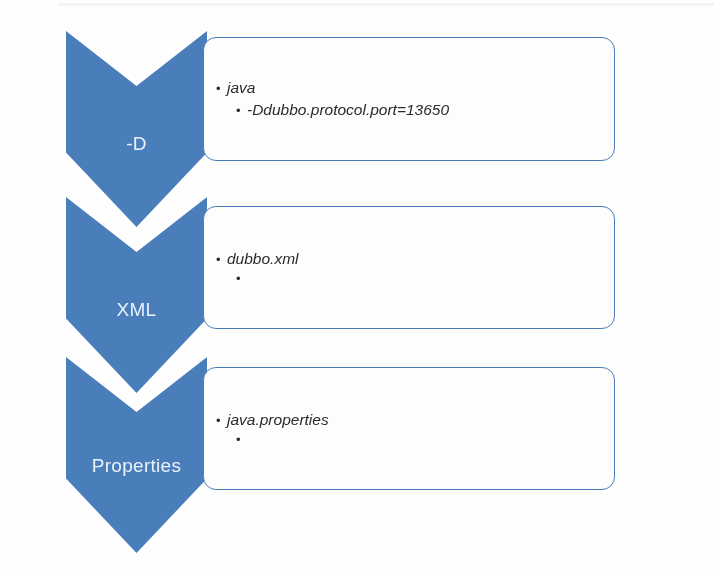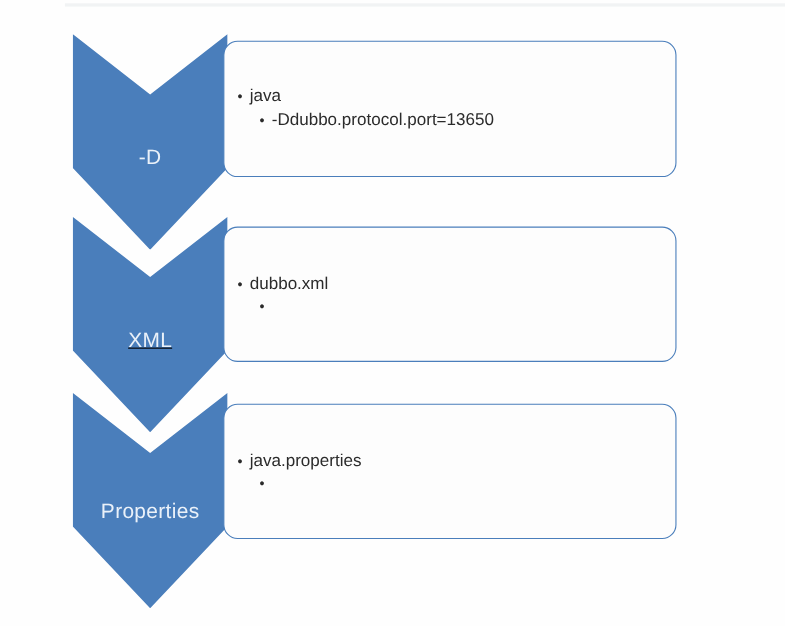--- a/index.html
+++ b/index.html
@@ -35,21 +35,21 @@
     left: 66px;
     width: 141px;
     background: #4a7ebb;
     -webkit-clip-path: polygon(0% 0%, 50% 28%, 100% 0%, 100% 62%, 50% 100%, 0% 62%);
     clip-path: polygon(0% 0%, 50% 28%, 100% 0%, 100% 62%, 50% 100%, 0% 62%);
     display: flex;
     align-items: center;
     justify-content: center;
   }
   .chevron-1 { top: 31px;  height: 196px; }
-  .chevron-2 { top: 197px; height: 196px; text-decoration: underline; }
+  .chevron-2 { top: 197px; height: 196px; }
   .chevron-3 { top: 357px; height: 196px; justify-content: center; }
 
   .chevron-label {
     color: #eaf1f9;
     font-size: 19px;
     line-height: 1;
     letter-spacing: 0.3px;
     white-space: nowrap;
     text-align: center;
     
@@ -88,21 +88,21 @@
     white-space: nowrap;
   }
   .bullet-row.level-2 { padding-left: 20px; }
   .bullet-dot {
     flex: 0 0 auto;
     width: 11px;
     color: #2b2b2b;
     font-size: 13px;
     line-height: 1.42;
   }
-  .bullet-text { flex: 0 1 auto; }
+  .bullet-text { flex: 0 1 auto; font-style: italic; }
 </style>
 </head>
 <body>
 
 <div class="canvas">
 
   <div class="top-rule"></div>
 
   <div class="chevron chevron-1">
     <span class="chevron-label">-D</span>

